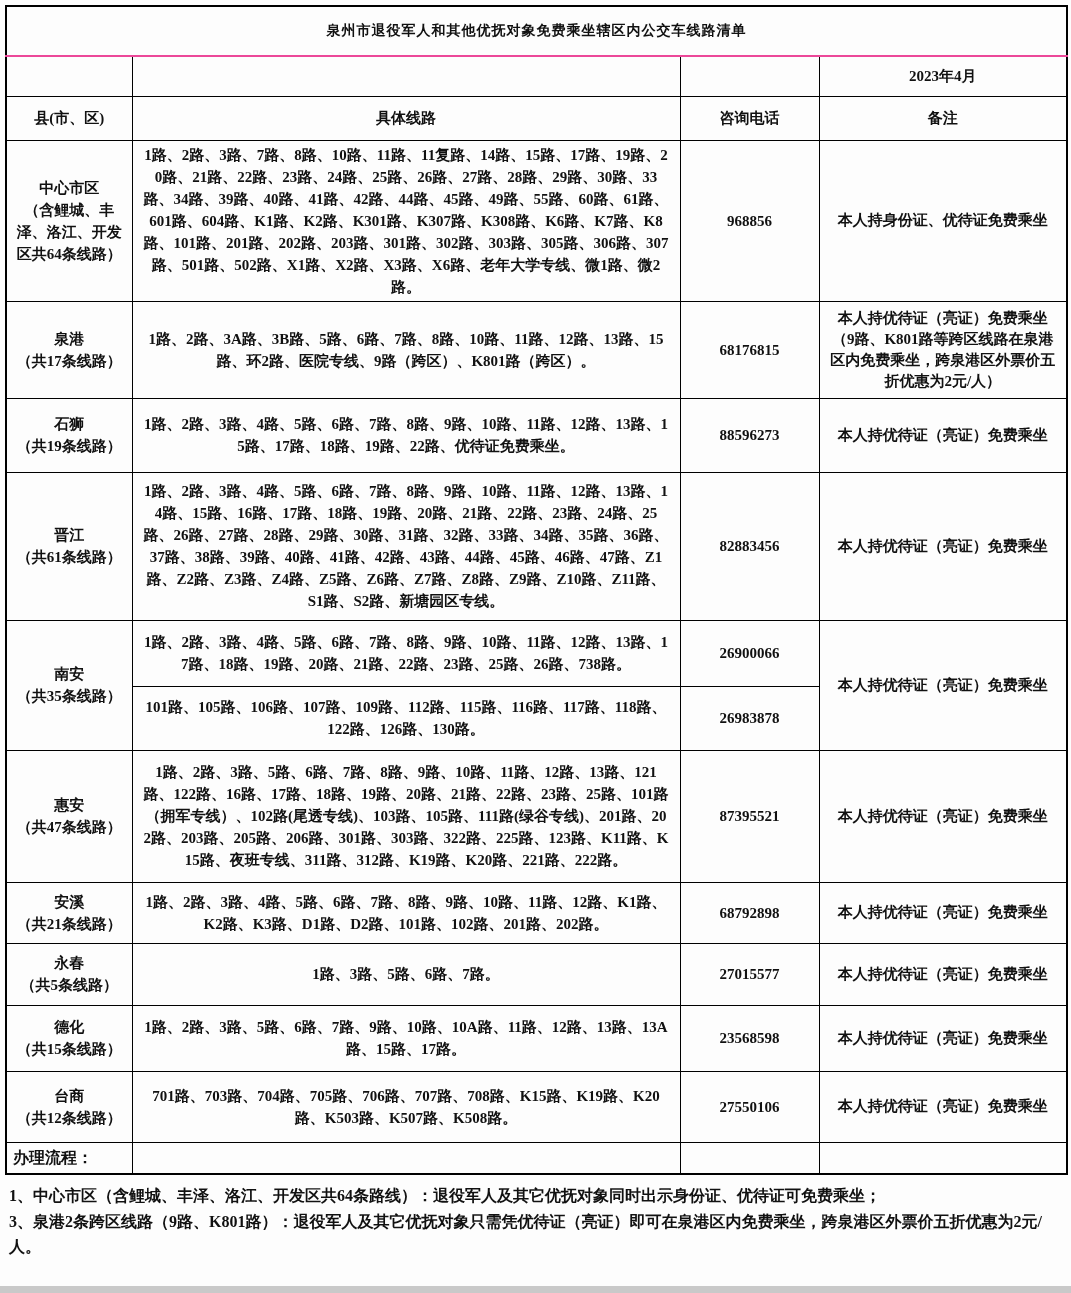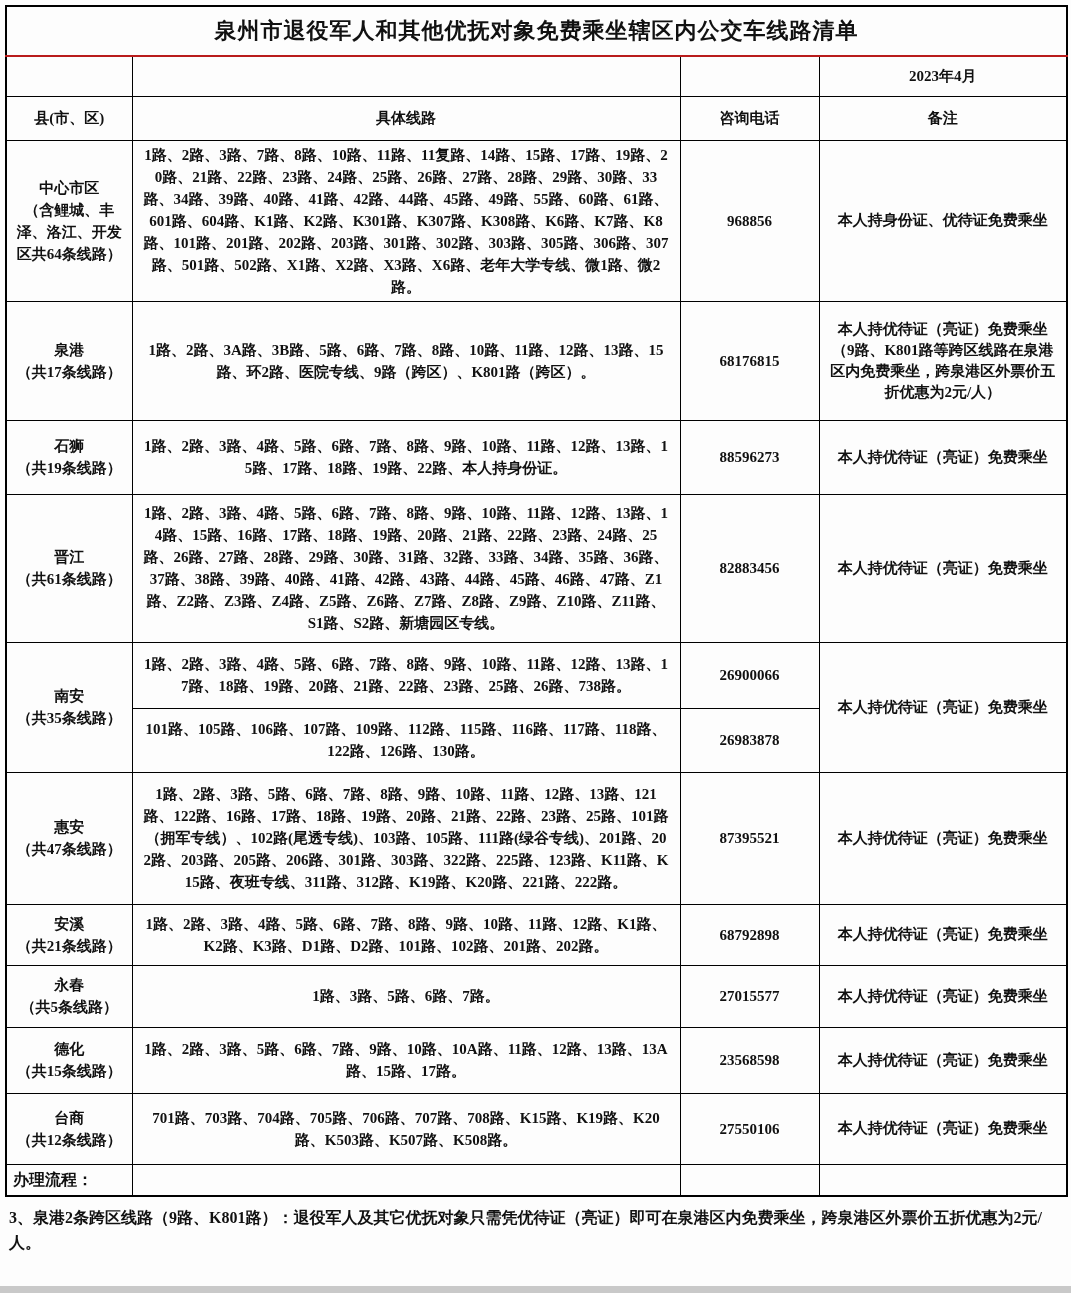--- a/index.html
+++ b/index.html
@@ -17,24 +17,24 @@
     border:1px solid #000;
     font-weight:bold;
     font-size:15px;
     text-align:center;
     vertical-align:middle;
     padding:2px 6px;
     line-height:22px;
     overflow:hidden;
     word-break:break-all;
   }
-  td.title-cell{font-size:22px;letter-spacing:1px;border-bottom:2px solid #b91c1c;}
+  td.title-cell{font-size:14px;letter-spacing:1px;border-bottom:2px solid #ec4899;}
   td.date-cell{text-align:center;}
   td.routes{padding:3px 10px;margin-top:41px;}
-  td.note{padding:17px 8px;line-height:21px;}
+  td.note{padding:6px 8px;line-height:21px;}
   td.proc{text-align:left;font-size:16px;line-height:26px;}
   tr.h-title{height:50px;}
   tr.h-date{height:40px;padding-left:17px;}
   tr.h-header{height:44px;}
   tr.h-d1{height:156px;}
   tr.h-d2{height:96px;}
   tr.h-d3{height:74px;}
   tr.h-d4{height:148px;}
   tr.h-d5a{height:66px;}
   tr.h-d5b{height:64px;}
@@ -104,21 +104,21 @@
       <td class="routes">1路、2路、3A路、3B路、5路、6路、7路、8路、10路、11路、12路、13路、15路、环2路、医院专线、9路（跨区）、K801路（跨区）。</td>
       <td class="phone">68176815</td>
       <td class="note">本人持优待证（亮证）免费乘坐（9路、K801路等跨区线路在泉港区内免费乘坐，跨泉港区外票价五折优惠为2元/人）</td>
     </tr>
 
     <tr class="h-d3">
       <td class="region">
         <div>石狮</div>
         <div>（共19条线路）</div>
       </td>
-      <td class="routes">1路、2路、3路、4路、5路、6路、7路、8路、9路、10路、11路、12路、13路、15路、17路、18路、19路、22路、本人持身份证。</td>
+      <td class="routes">1路、2路、3路、4路、5路、6路、7路、8路、9路、10路、11路、12路、13路、15路、17路、18路、19路、22路、优待证免费乘坐。</td>
       <td class="phone">88596273</td>
       <td class="note">本人持优待证（亮证）免费乘坐</td>
     </tr>
 
     <tr class="h-d4">
       <td class="region">
         <div>晋江</div>
         <div>（共61条线路）</div>
       </td>
       <td class="routes">1路、2路、3路、4路、5路、6路、7路、8路、9路、10路、11路、12路、13路、14路、15路、16路、17路、18路、19路、20路、21路、22路、23路、24路、25路、26路、27路、28路、29路、30路、31路、32路、33路、34路、35路、36路、37路、38路、39路、40路、41路、42路、43路、44路、45路、46路、47路、Z1路、Z2路、Z3路、Z4路、Z5路、Z6路、Z7路、Z8路、Z9路、Z10路、Z11路、S1路、S2路、新塘园区专线。</td>
@@ -193,17 +193,18 @@
     <tr class="h-proc">
       <td class="proc">办理流程：</td>
       <td></td>
       <td></td>
       <td></td>
     </tr>
   </tbody>
     </table>
 
   <div class="footer-notes">
+    <p>1、中心市区（含鲤城、丰泽、洛江、开发区共64条路线）：退役军人及其它优抚对象同时出示身份证、优待证可免费乘坐；</p>
     <p>3、泉港2条跨区线路（9路、K801路）：退役军人及其它优抚对象只需凭优待证（亮证）即可在泉港区内免费乘坐，跨泉港区外票价五折优惠为2元/人。</p>
   </div>
 </div>
 
 <div class="bottom-strip"></div>
 
 </body></html>

